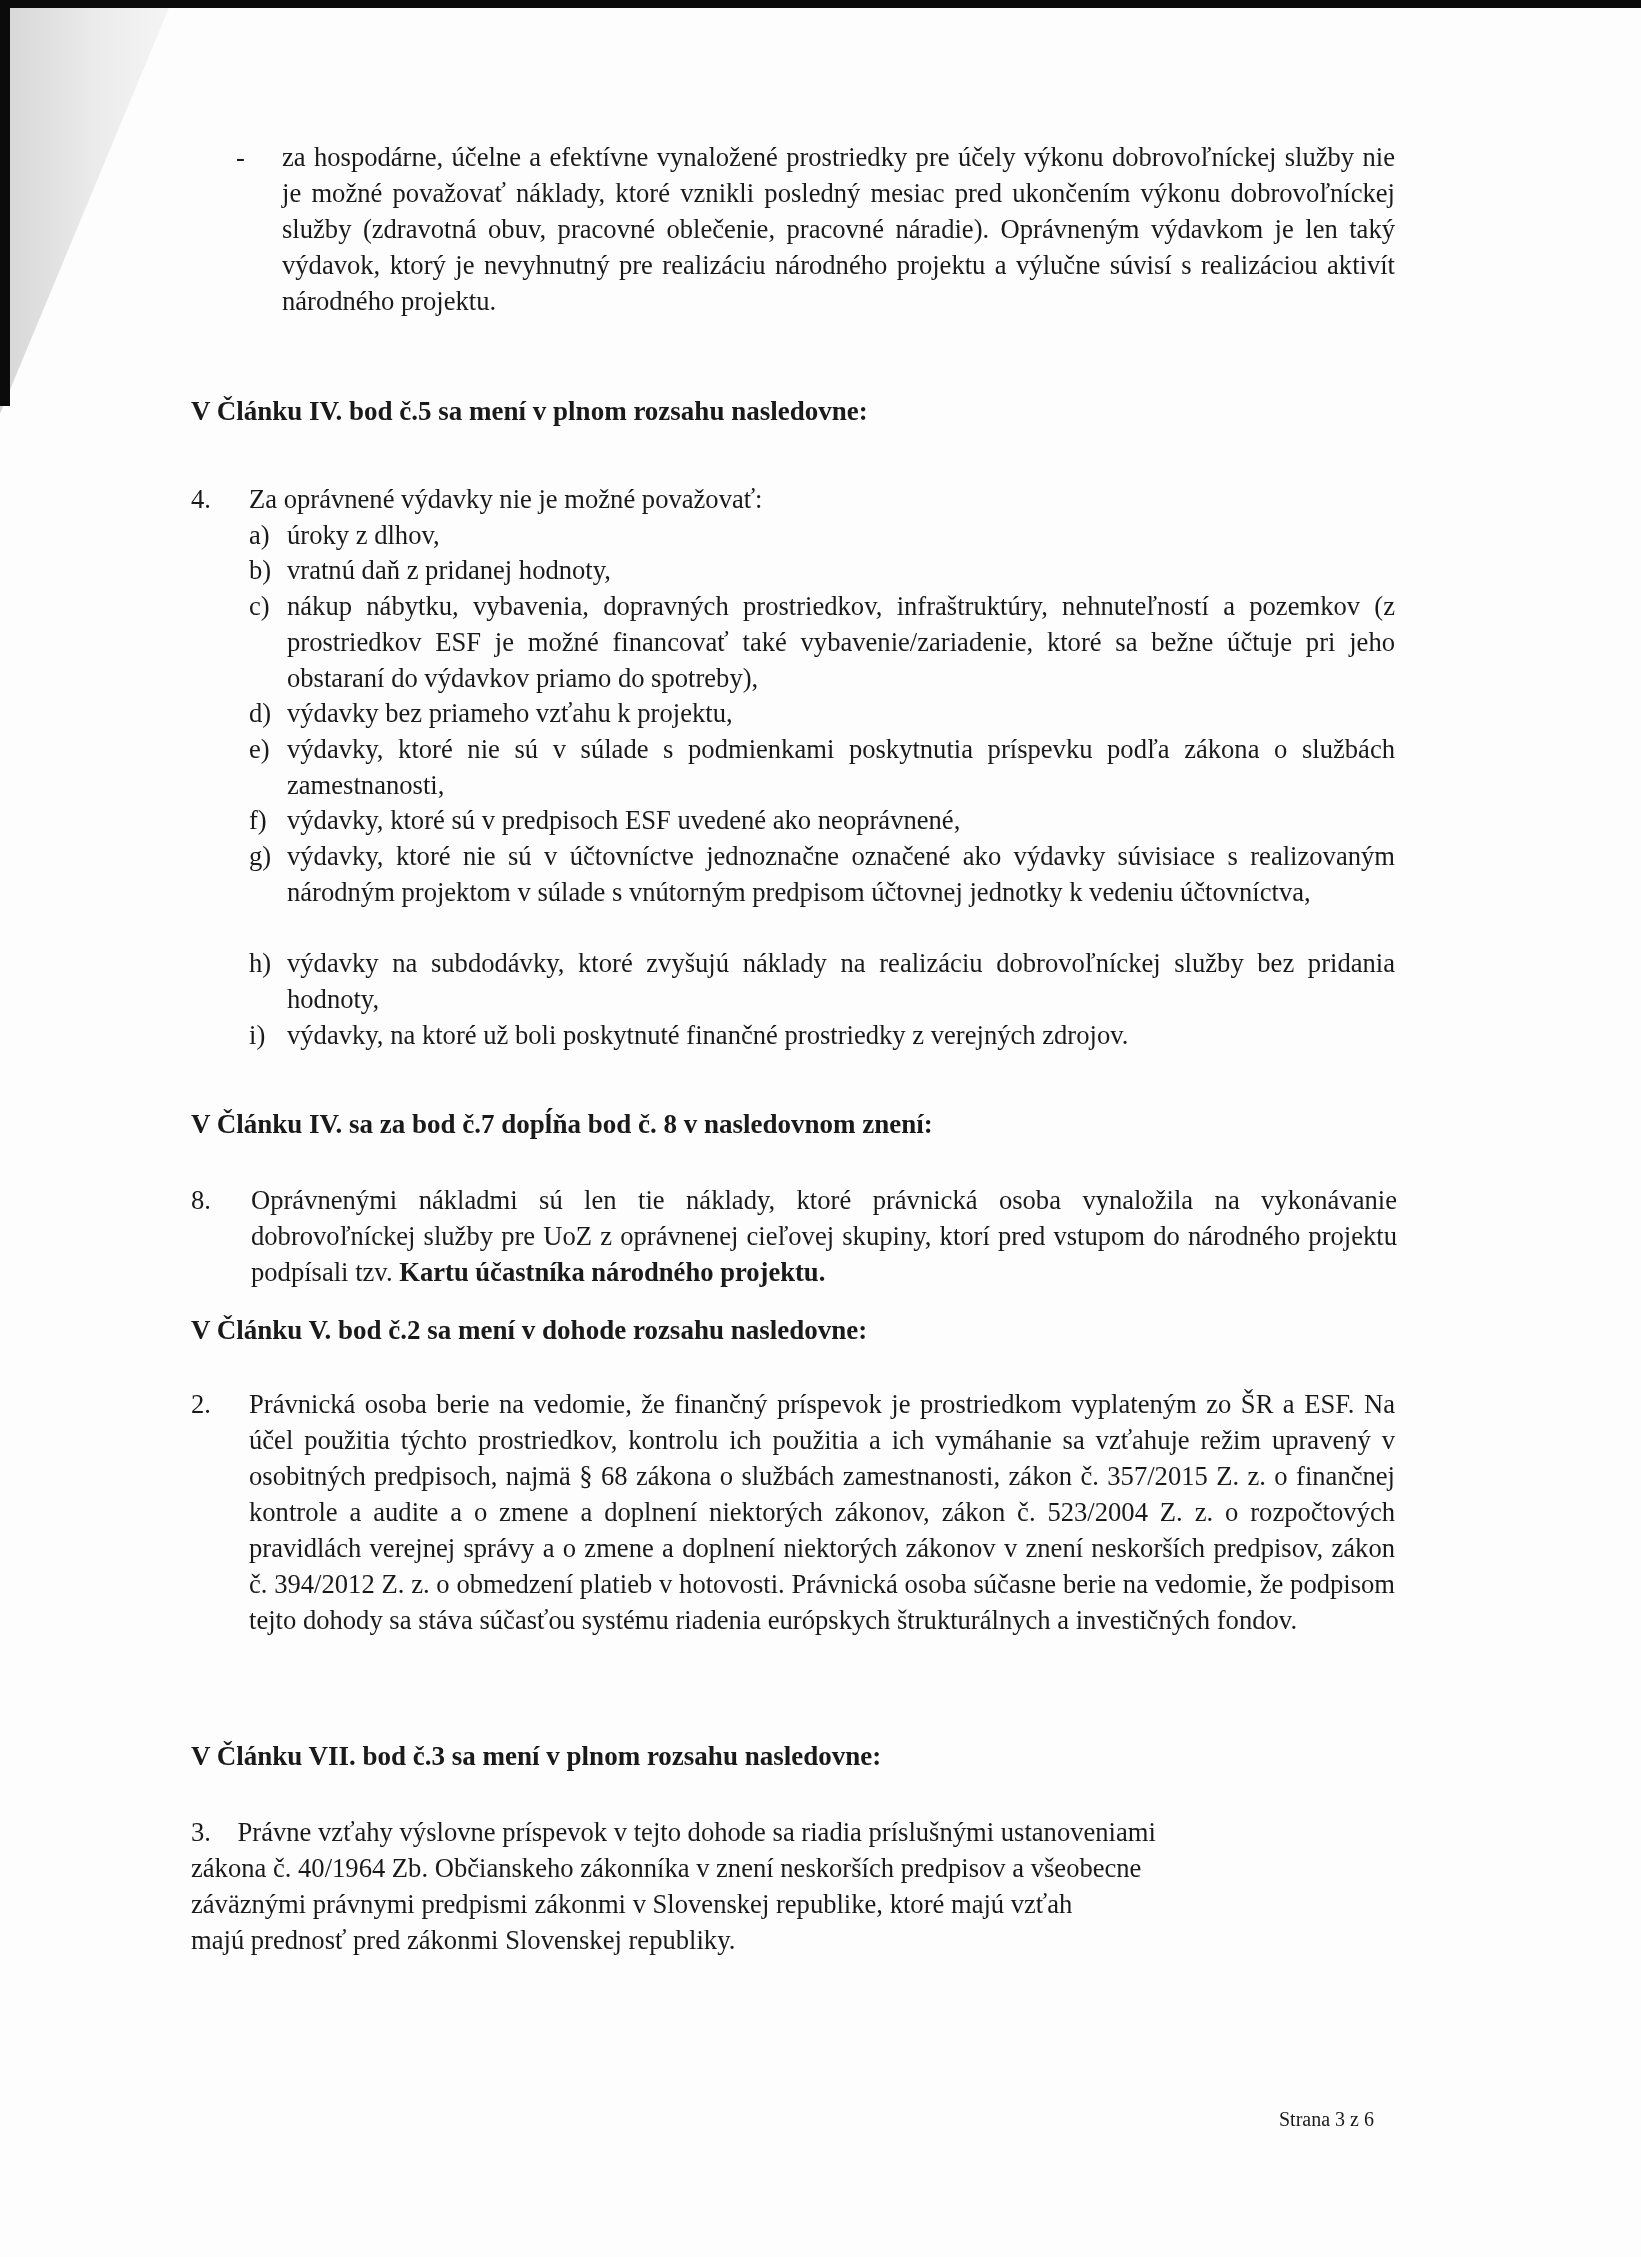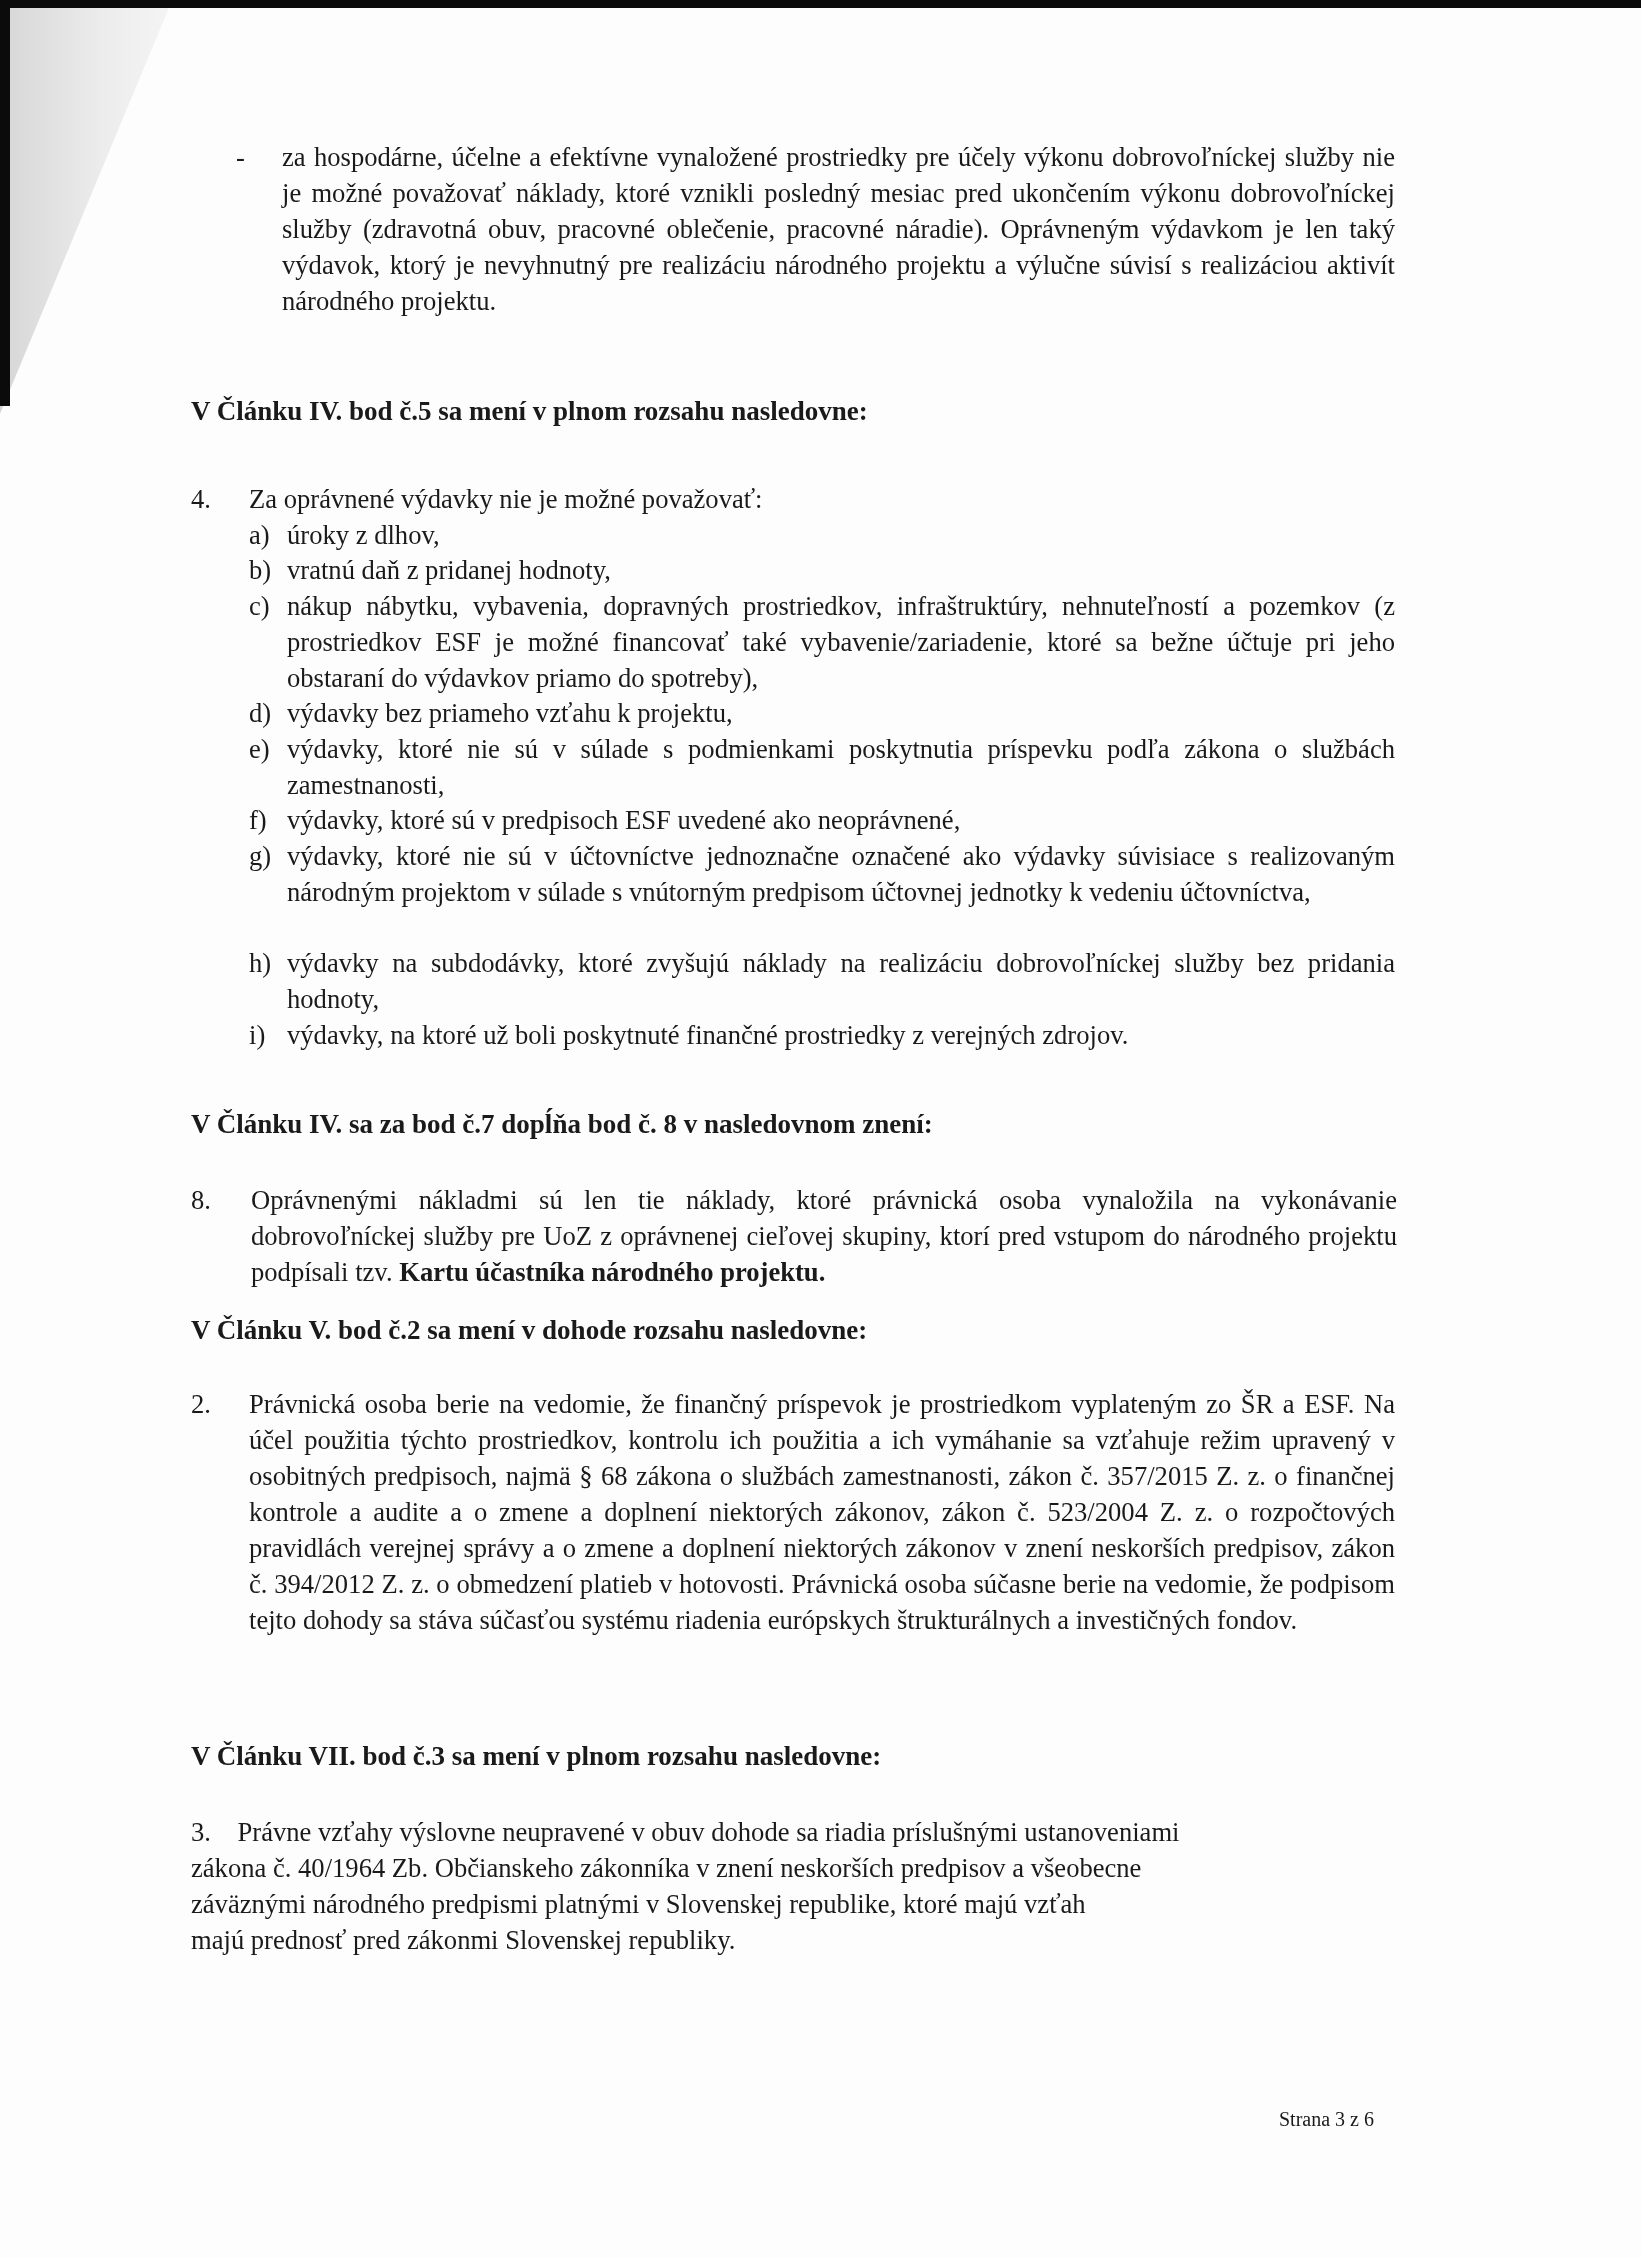--- a/index.html
+++ b/index.html
@@ -78,21 +78,21 @@
   <div class="h" style="top:1106px;">V Článku IV. sa za bod č.7 dopĺňa bod č. 8 v nasledovnom znení:</div>
   <span class="marker" style="left:191px; top:1182px;">8.</span>
   <div class="p justify-block" style="left:251px; top:1182px; width:1146px;"><span>Oprávnenými nákladmi sú len tie náklady, ktoré právnická osoba vynaložila na vykonávanie dobrovoľníckej služby pre UoZ z oprávnenej cieľovej skupiny, ktorí pred vstupom do národného projektu podpísali tzv.</span> <b>Kartu účastníka národného projektu.</b></div>
 
   <div class="h" style="top:1312px;">V Článku V. bod č.2 sa mení v dohode rozsahu nasledovne:</div>
   <span class="marker" style="left:191px; top:1386px;">2.</span>
   <div class="p justify-block" style="left:249px; top:1386px; width:1146px;">Právnická osoba berie na vedomie, že finančný príspevok je prostriedkom vyplateným zo ŠR a ESF. Na účel použitia týchto prostriedkov, kontrolu ich použitia a ich vymáhanie sa vzťahuje režim upravený v osobitných predpisoch, najmä § 68 zákona o službách zamestnanosti, zákon č. 357/2015 Z. z. o finančnej kontrole a audite a o zmene a doplnení niektorých zákonov, zákon č. 523/2004 Z. z. o rozpočtových pravidlách verejnej správy a o zmene a doplnení niektorých zákonov v znení neskorších predpisov, zákon č. 394/2012 Z. z. o obmedzení platieb v hotovosti. Právnická osoba súčasne berie na vedomie, že podpisom tejto dohody sa stáva súčasťou systému riadenia európskych štrukturálnych a investičných fondov.</div>
 
   <div class="h" style="top:1738px;">V Článku VII. bod č.3 sa mení v plnom rozsahu nasledovne:</div>
   <div class="p" style="left:191px; top:1814px; width:1217px; text-align:left;">
-    <div><span>3.</span>&nbsp;&nbsp;&nbsp;&nbsp;<span>Právne vzťahy výslovne neupravené v obuv dohode sa riadia príslušnými ustanoveniami</span></div>
+    <div><span>3.</span>&nbsp;&nbsp;&nbsp;&nbsp;<span>Právne vzťahy výslovne príspevok v tejto dohode sa riadia príslušnými ustanoveniami</span></div>
     <div>zákona č. 40/1964 Zb. Občianskeho zákonníka v znení neskorších predpisov a všeobecne</div>
-    <div>záväznými národného predpismi platnými v Slovenskej republike, ktoré majú vzťah</div>
+    <div>záväznými právnymi predpismi zákonmi v Slovenskej republike, ktoré majú vzťah</div>
     <div>majú prednosť pred zákonmi Slovenskej republiky.</div>
   </div>
 
   <div class="footer">Strana 3 z 6</div>
 </div>
 
 
 </body></html>

